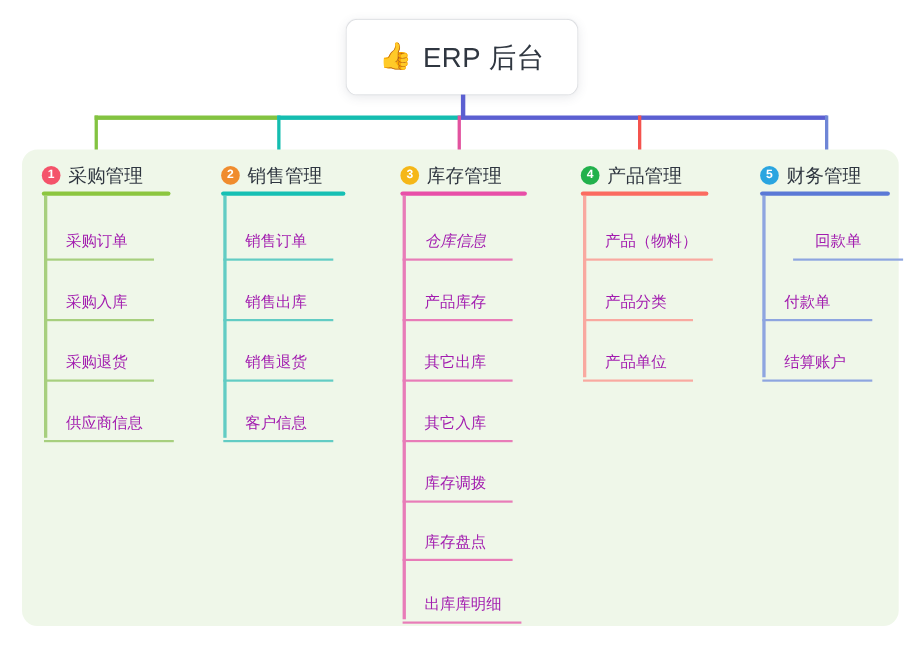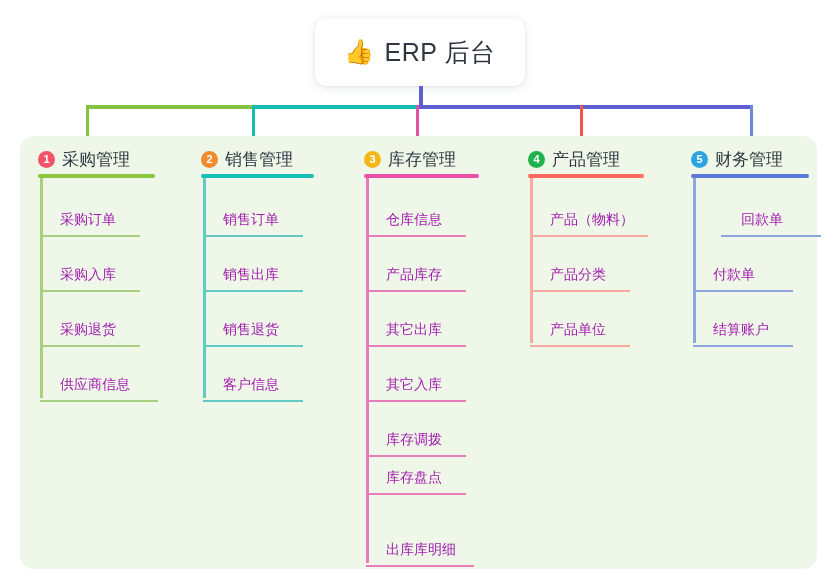--- a/index.html
+++ b/index.html
@@ -224,41 +224,41 @@
           <div class="leaf-rule" style="background: rgb(98, 204, 196); width: 100px;"></div>
         </div>
       </div>
       <div class="branch" style="left: 344px; width: 135px; height: 433px;">
         <div class="branch-head">
           <span class="badge" style="background: rgb(245, 183, 24);">3</span>
           <span class="branch-title">库存管理</span>
         </div>
         <div class="branch-rule" style="width: 115px; background: rgb(232, 79, 168);"></div>
         <div class="spine" style="background: rgb(232, 124, 184); height: 385px;"></div>
-        <div class="leaf" style="top: 46px; width: 120px;">
+        <div class="leaf" style="top: 46px; width: 120px; font-style: italic;">
           <span class="leaf-label">仓库信息</span>
           <div class="leaf-rule" style="background: rgb(232, 124, 184); width: 100px;"></div>
         </div>
         <div class="leaf" style="top: 101px; width: 120px; padding-left: 20px;">
           <span class="leaf-label">产品库存</span>
           <div class="leaf-rule" style="background: rgb(232, 124, 184); width: 100px;"></div>
         </div>
         <div class="leaf" style="top: 156px; width: 120px;">
           <span class="leaf-label">其它出库</span>
           <div class="leaf-rule" style="background: rgb(232, 124, 184); width: 100px;"></div>
         </div>
         <div class="leaf" style="top: 211px; width: 120px;">
           <span class="leaf-label">其它入库</span>
           <div class="leaf-rule" style="background: rgb(232, 124, 184); width: 100px;"></div>
         </div>
         <div class="leaf" style="top: 266px; width: 120px;">
           <span class="leaf-label">库存调拨</span>
           <div class="leaf-rule" style="background: rgb(232, 124, 184); width: 100px;"></div>
         </div>
-        <div class="leaf" style="top: 304px; width: 120px;">
+        <div class="leaf" style="top: 319px; width: 120px;">
           <span class="leaf-label">库存盘点</span>
           <div class="leaf-rule" style="background: rgb(232, 124, 184); width: 100px;"></div>
         </div>
         <div class="leaf" style="top: 376px; width: 120px;">
           <span class="leaf-label">出库库明细</span>
           <div class="leaf-rule" style="background: rgb(232, 124, 184); width: 108px;"></div>
         </div>
       </div>
       <div class="branch" style="left: 508px; width: 136px; height: 433px;">
         <div class="branch-head">

